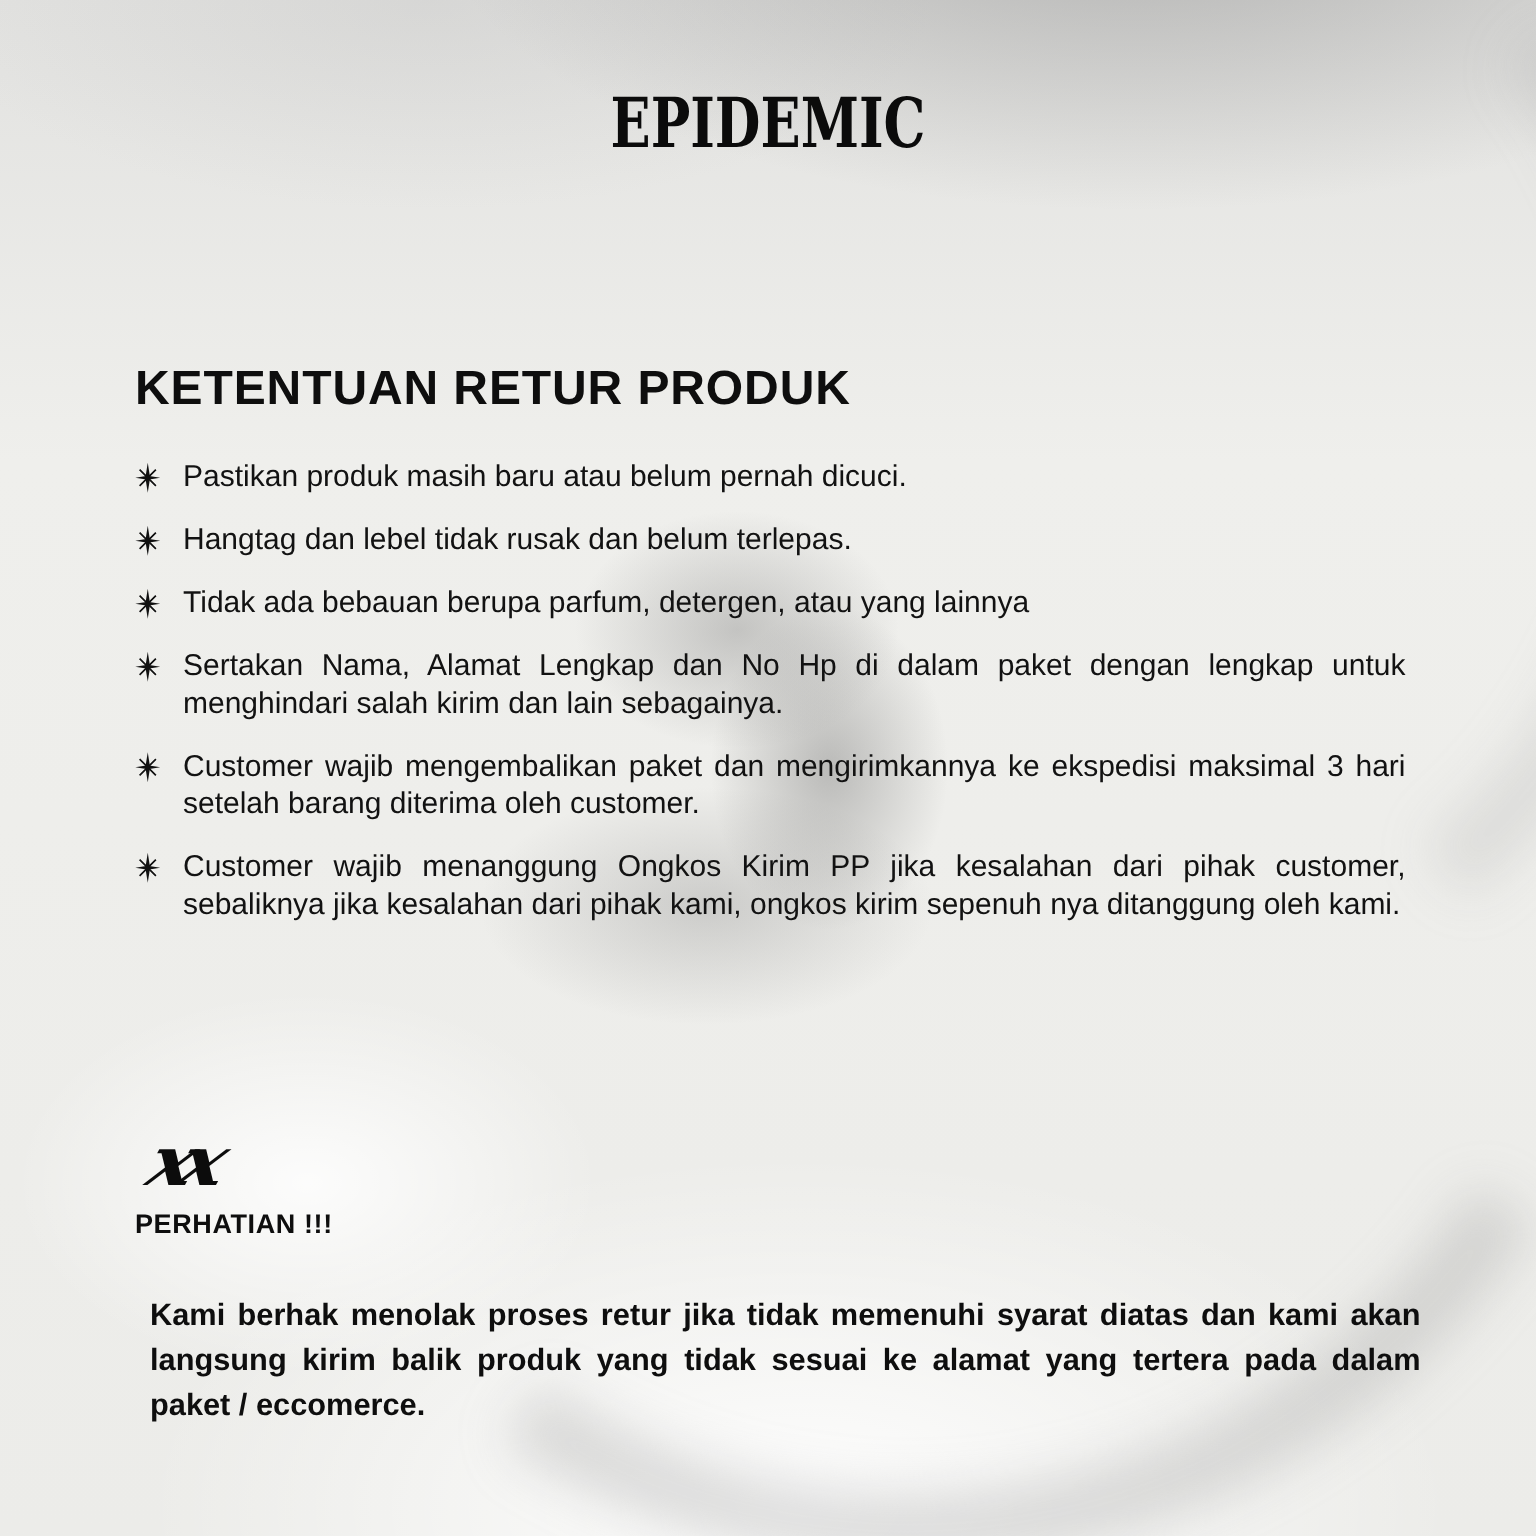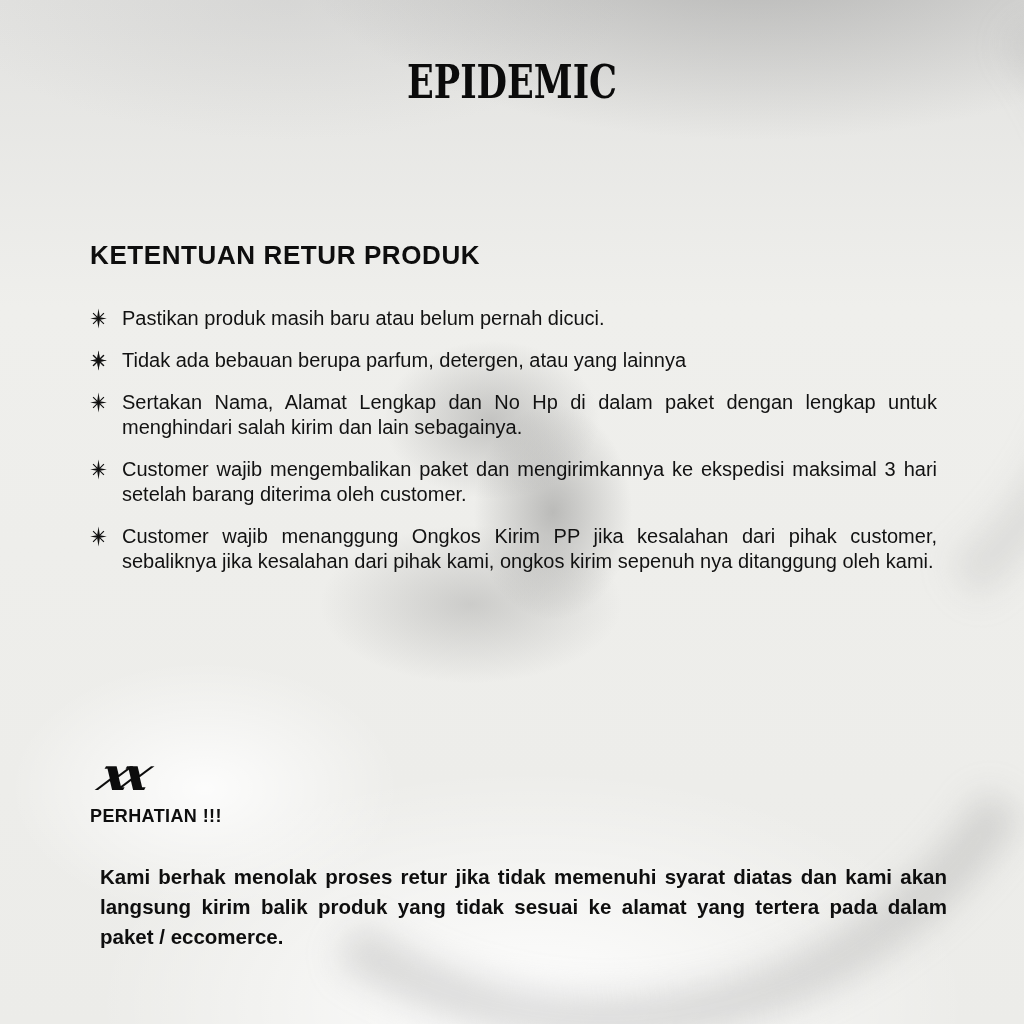--- a/index.html
+++ b/index.html
@@ -61,21 +61,21 @@
     letter-spacing: 0px;
     color: #0b0b0b;
     transform: scale(0.78, 1.02);
   }
 
   
   .heading {
     position: absolute;
     left: 90px; top: 240px;
     margin: 0;
-    font-size: 26px;
+    font-size: 32px;
     font-weight: 700;
     letter-spacing: 0.6px;
     color: #0e0e0e;
   }
 
   
   .rules {
     position: absolute;
     left: 90px; top: 306px;
     width: 847px;
@@ -158,20 +158,21 @@
       <span>Pastikan produk masih baru atau belum pernah dicuci.</span>
     </li>
     <li>
       <span class="star">
         <svg viewBox="0 0 24 24" width="21" height="21">
           <path d="M12 0.5 L13.8 12 L12 23.5 L10.2 12 Z" fill="#111"></path>
           <path d="M2.5 12 L12 10.4 L21.5 12 L12 13.6 Z" fill="#111"></path>
           <path d="M5.8 5.8 L18.2 18.2 M18.2 5.8 L5.8 18.2" stroke="#111" stroke-width="1.3"></path>
         </svg>
       </span>
+      <span>Hangtag dan lebel tidak rusak dan belum terlepas.</span>
     </li>
     <li>
       <span class="star">
         <svg viewBox="0 0 24 24" width="21" height="21">
           <path d="M12 0.5 L13.8 12 L12 23.5 L10.2 12 Z" fill="#111"></path>
           <path d="M2.5 12 L12 10.4 L21.5 12 L12 13.6 Z" fill="#111"></path>
           <path d="M5.8 5.8 L18.2 18.2 M18.2 5.8 L5.8 18.2" stroke="#111" stroke-width="1.3"></path>
         </svg>
       </span>
       <span>Tidak ada bebauan berupa parfum, detergen, atau yang lainnya</span>

